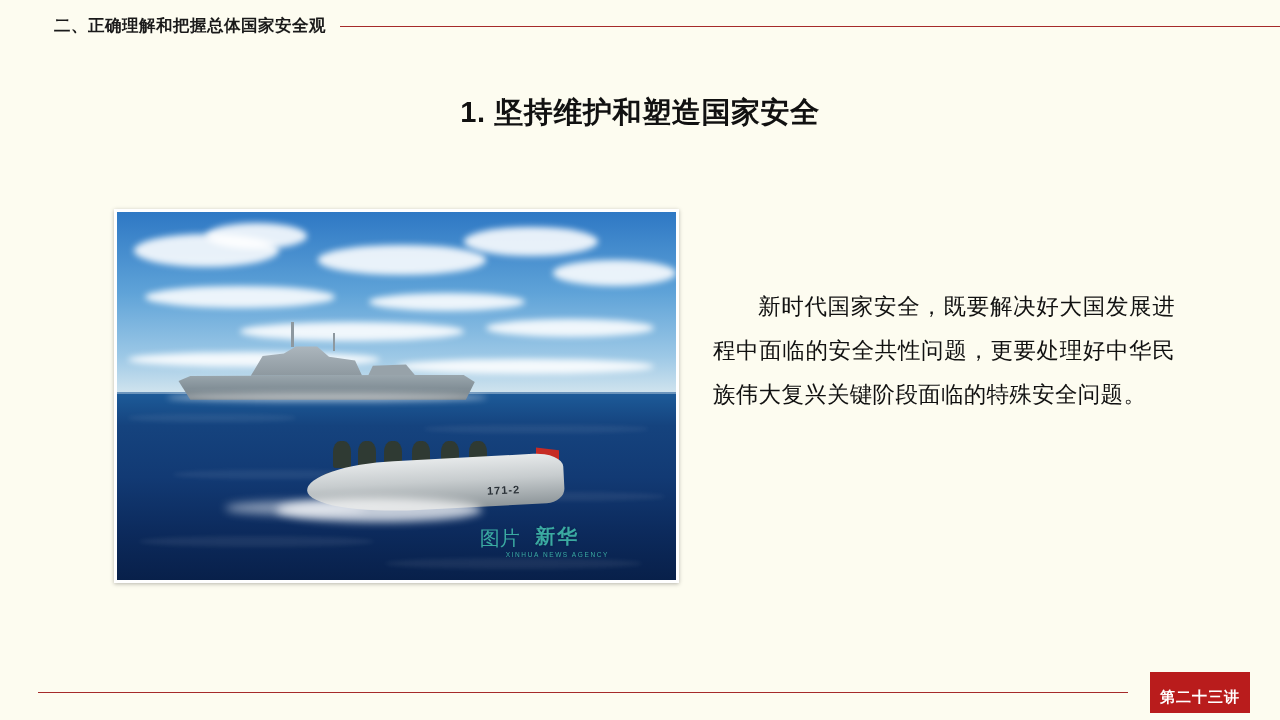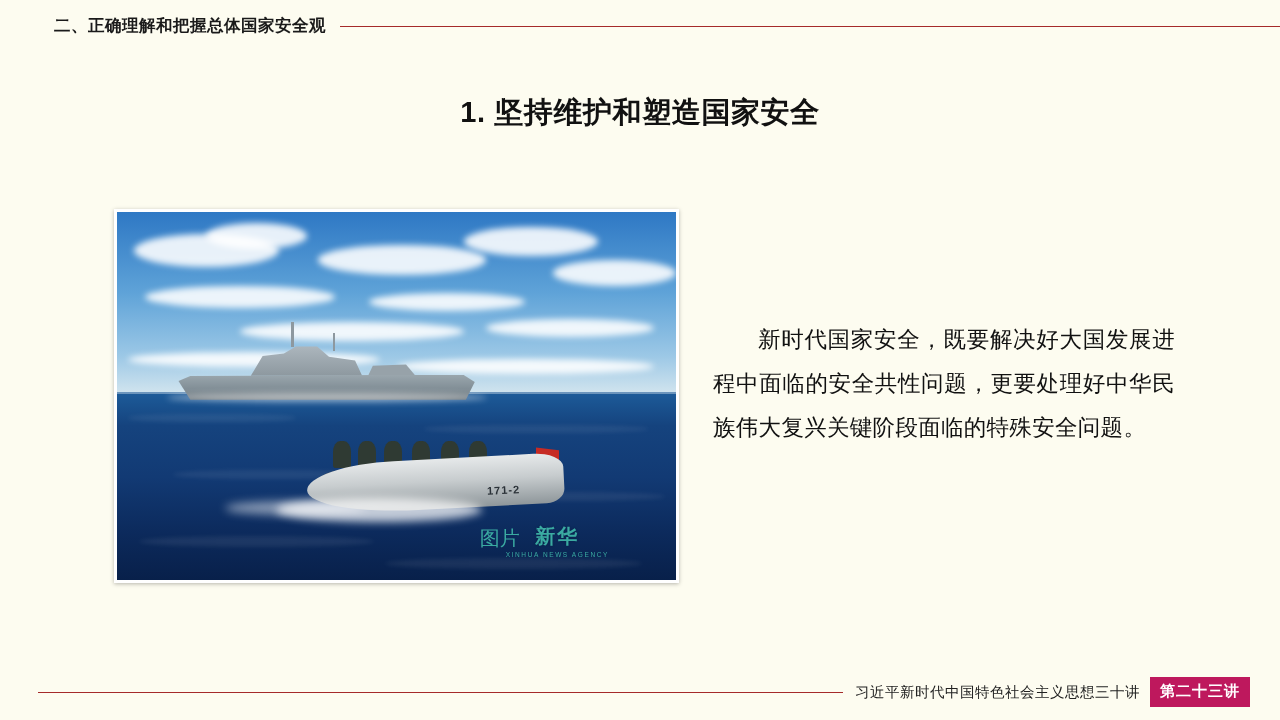--- a/index.html
+++ b/index.html
@@ -269,21 +269,21 @@
     left: -26px;
     top: 2px;
     font-size: 20px;
     font-weight: normal;
   }
 
   
   .body-text {
     position: absolute;
     left: 713px;
-    top: 318px;
+    top: 285px;
     width: 462px;
     font-size: 22.5px;
     line-height: 44px;
     color: #111111;
     text-indent: 45px;
     letter-spacing: 0.3px;
     text-align: justify;
   }
 
   
@@ -305,25 +305,25 @@
   }
   .footer-series {
     font-size: 14.5px;
     color: #222222;
     white-space: nowrap;
     letter-spacing: 0.5px;
   }
   .footer-badge {
     margin-left: 10px;
     margin-right: 30px;
-    background: #be185d;
+    background: #b91c1c;
     color: #ffffff;
     font-size: 15px;
     font-weight: bold;
-    padding: 5px 10px 6px 10px;
+    padding: 16px 10px 6px 10px;
     white-space: nowrap;
     letter-spacing: 1px;
   }
 </style>
 </head>
 <body>
 
 <div class="header">
   <div class="header-title">二、正确理解和把握总体国家安全观</div>
   <div class="header-rule"></div>
@@ -386,15 +386,14 @@
       <div class="wm-main">新华</div>
       <div class="wm-sub">XINHUA NEWS AGENCY</div>
     </div>
   </div>
 </div>
 
 <div class="body-text">新时代国家安全，既要解决好大国发展进程中面临的安全共性问题，更要处理好中华民族伟大复兴关键阶段面临的特殊安全问题。</div>
 
 <div class="footer">
   <div class="footer-rule"></div>
-  <div class="footer-series">习近平新时代中国特色社会主义思想三十讲</div>
   <div class="footer-badge">第二十三讲</div>
 </div>
 
 </body></html>

